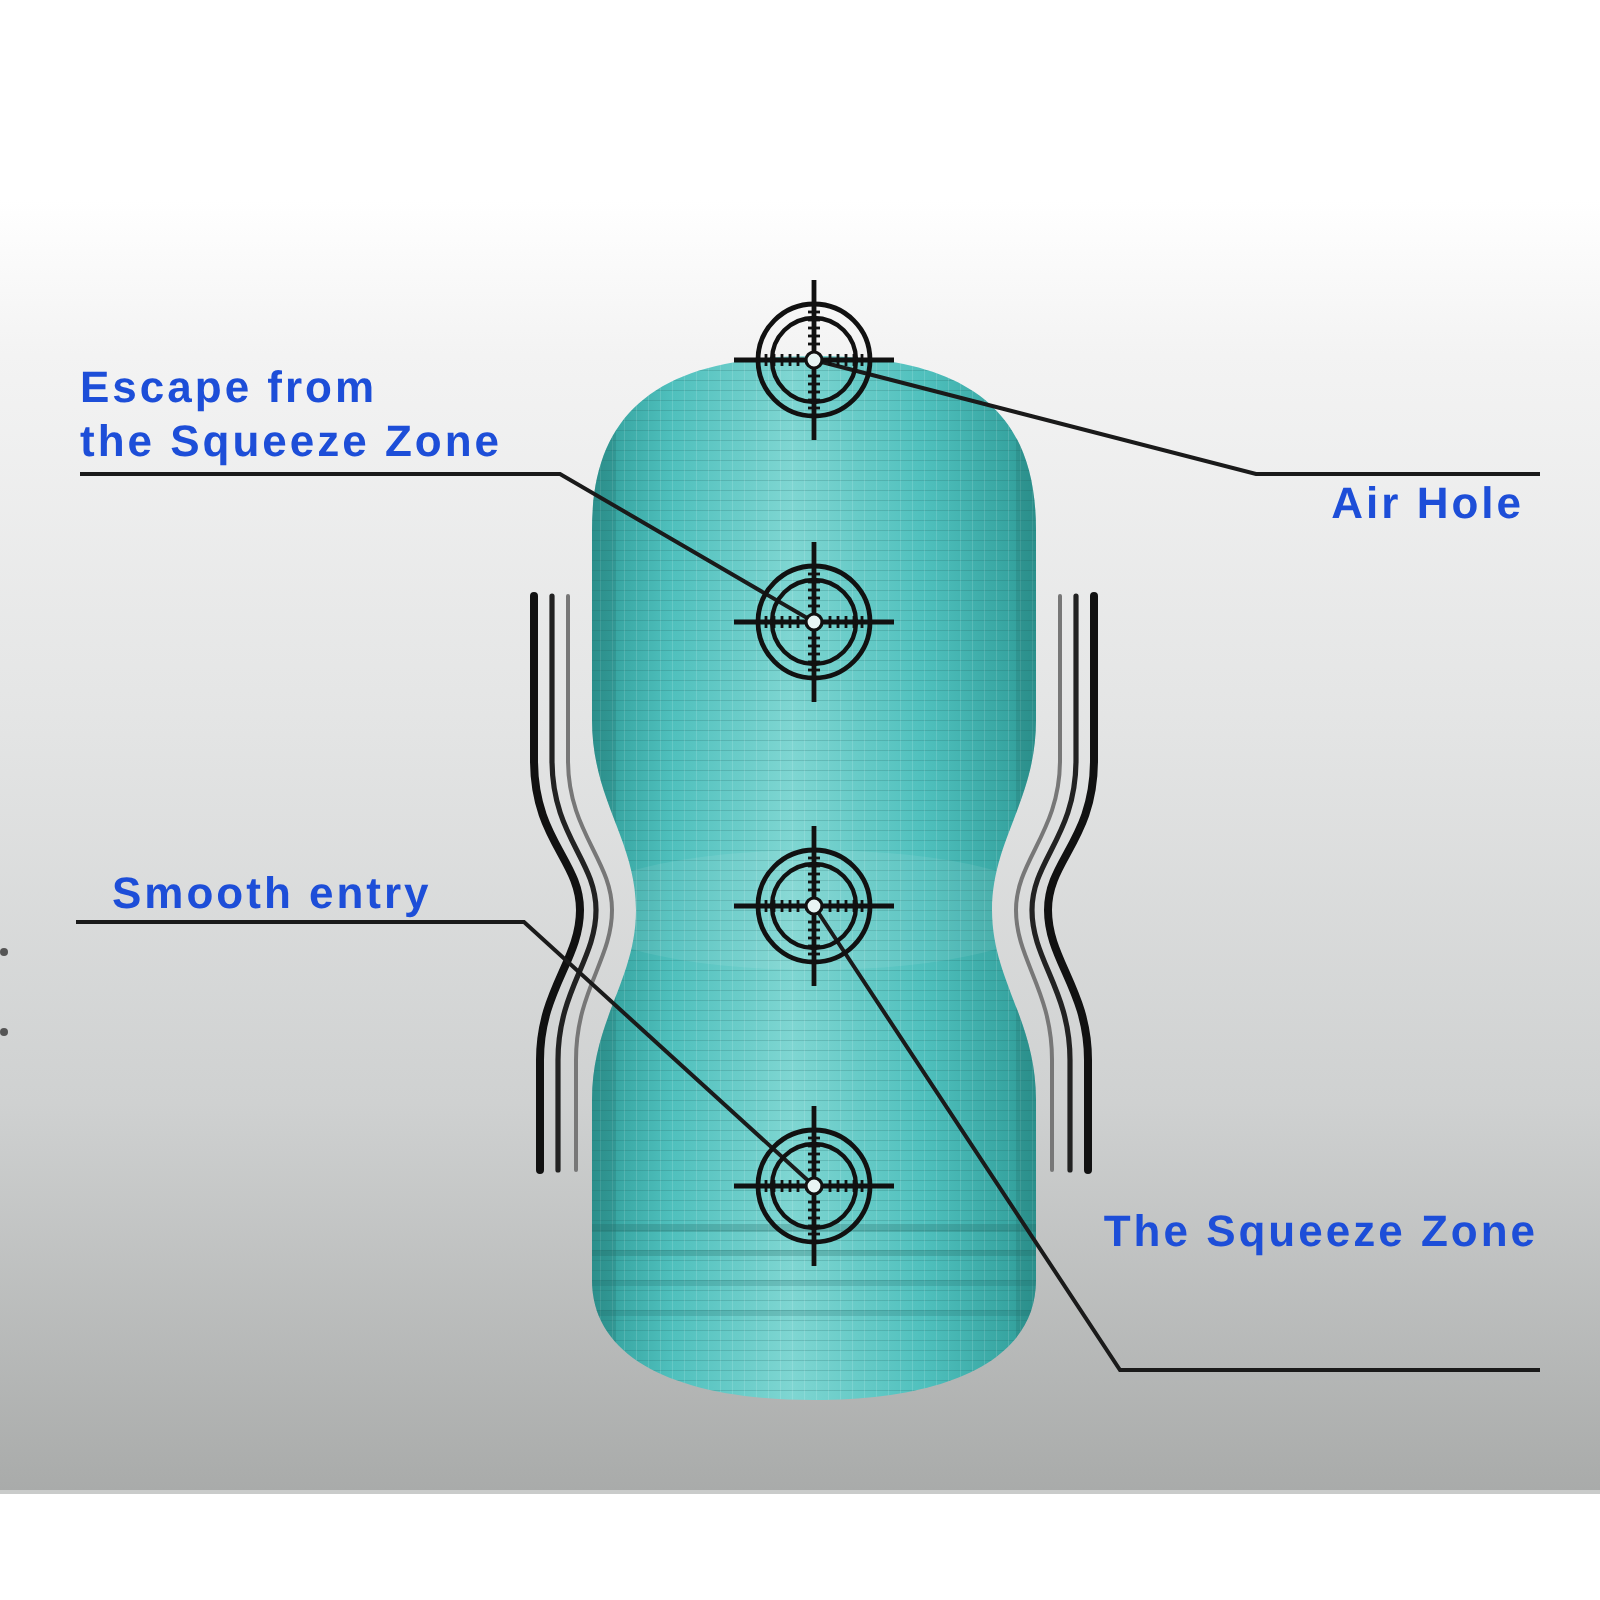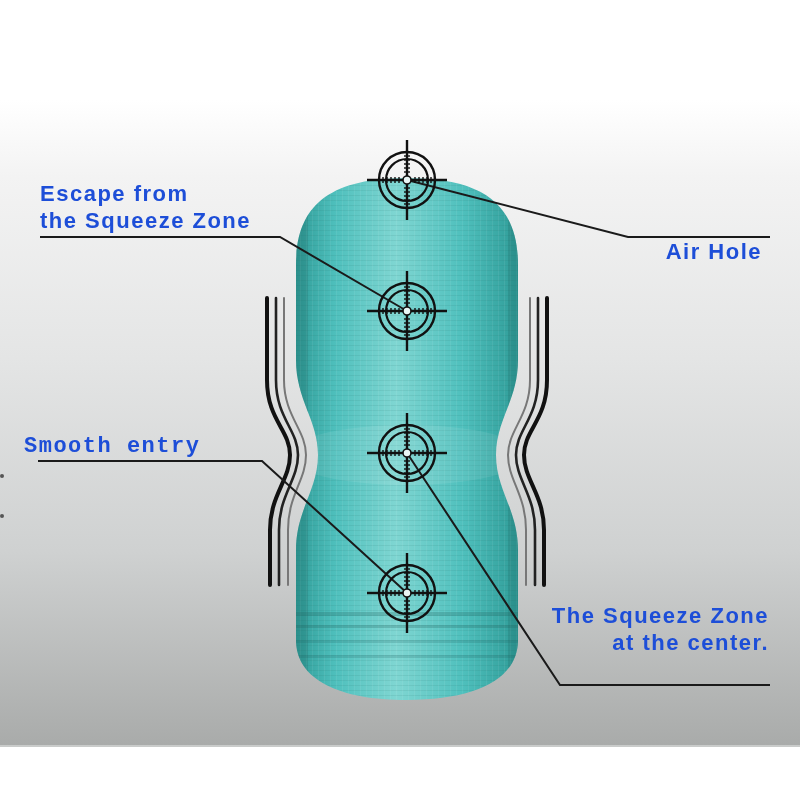--- a/index.html
+++ b/index.html
@@ -120,25 +120,24 @@
 
 <div class="label" style="left:40px; top:180px;">
   <div>Escape from</div>
   <div>the Squeeze Zone</div>
 </div>
 
 <div class="label right" style="right:38px; top:209px;margin-top:29px;">
   <div>Air Hole</div>
 </div>
 
-<div class="label" style="left:24px; top:433px;font-family:Liberation Mono, monospace;">
+<div class="label" style="left:56px; top:433px;">
   <div>Smooth entry</div>
 </div>
 
 <div class="label right" style="right:31px; top:602px;">
   <div>The Squeeze Zone</div>
-  <div>at the center.</div>
 </div>
 
 <div class="left-clip">
   <span style="top:4px;"></span>
     <span style="top:44px;"></span>
 </div>
 
 </body></html>

